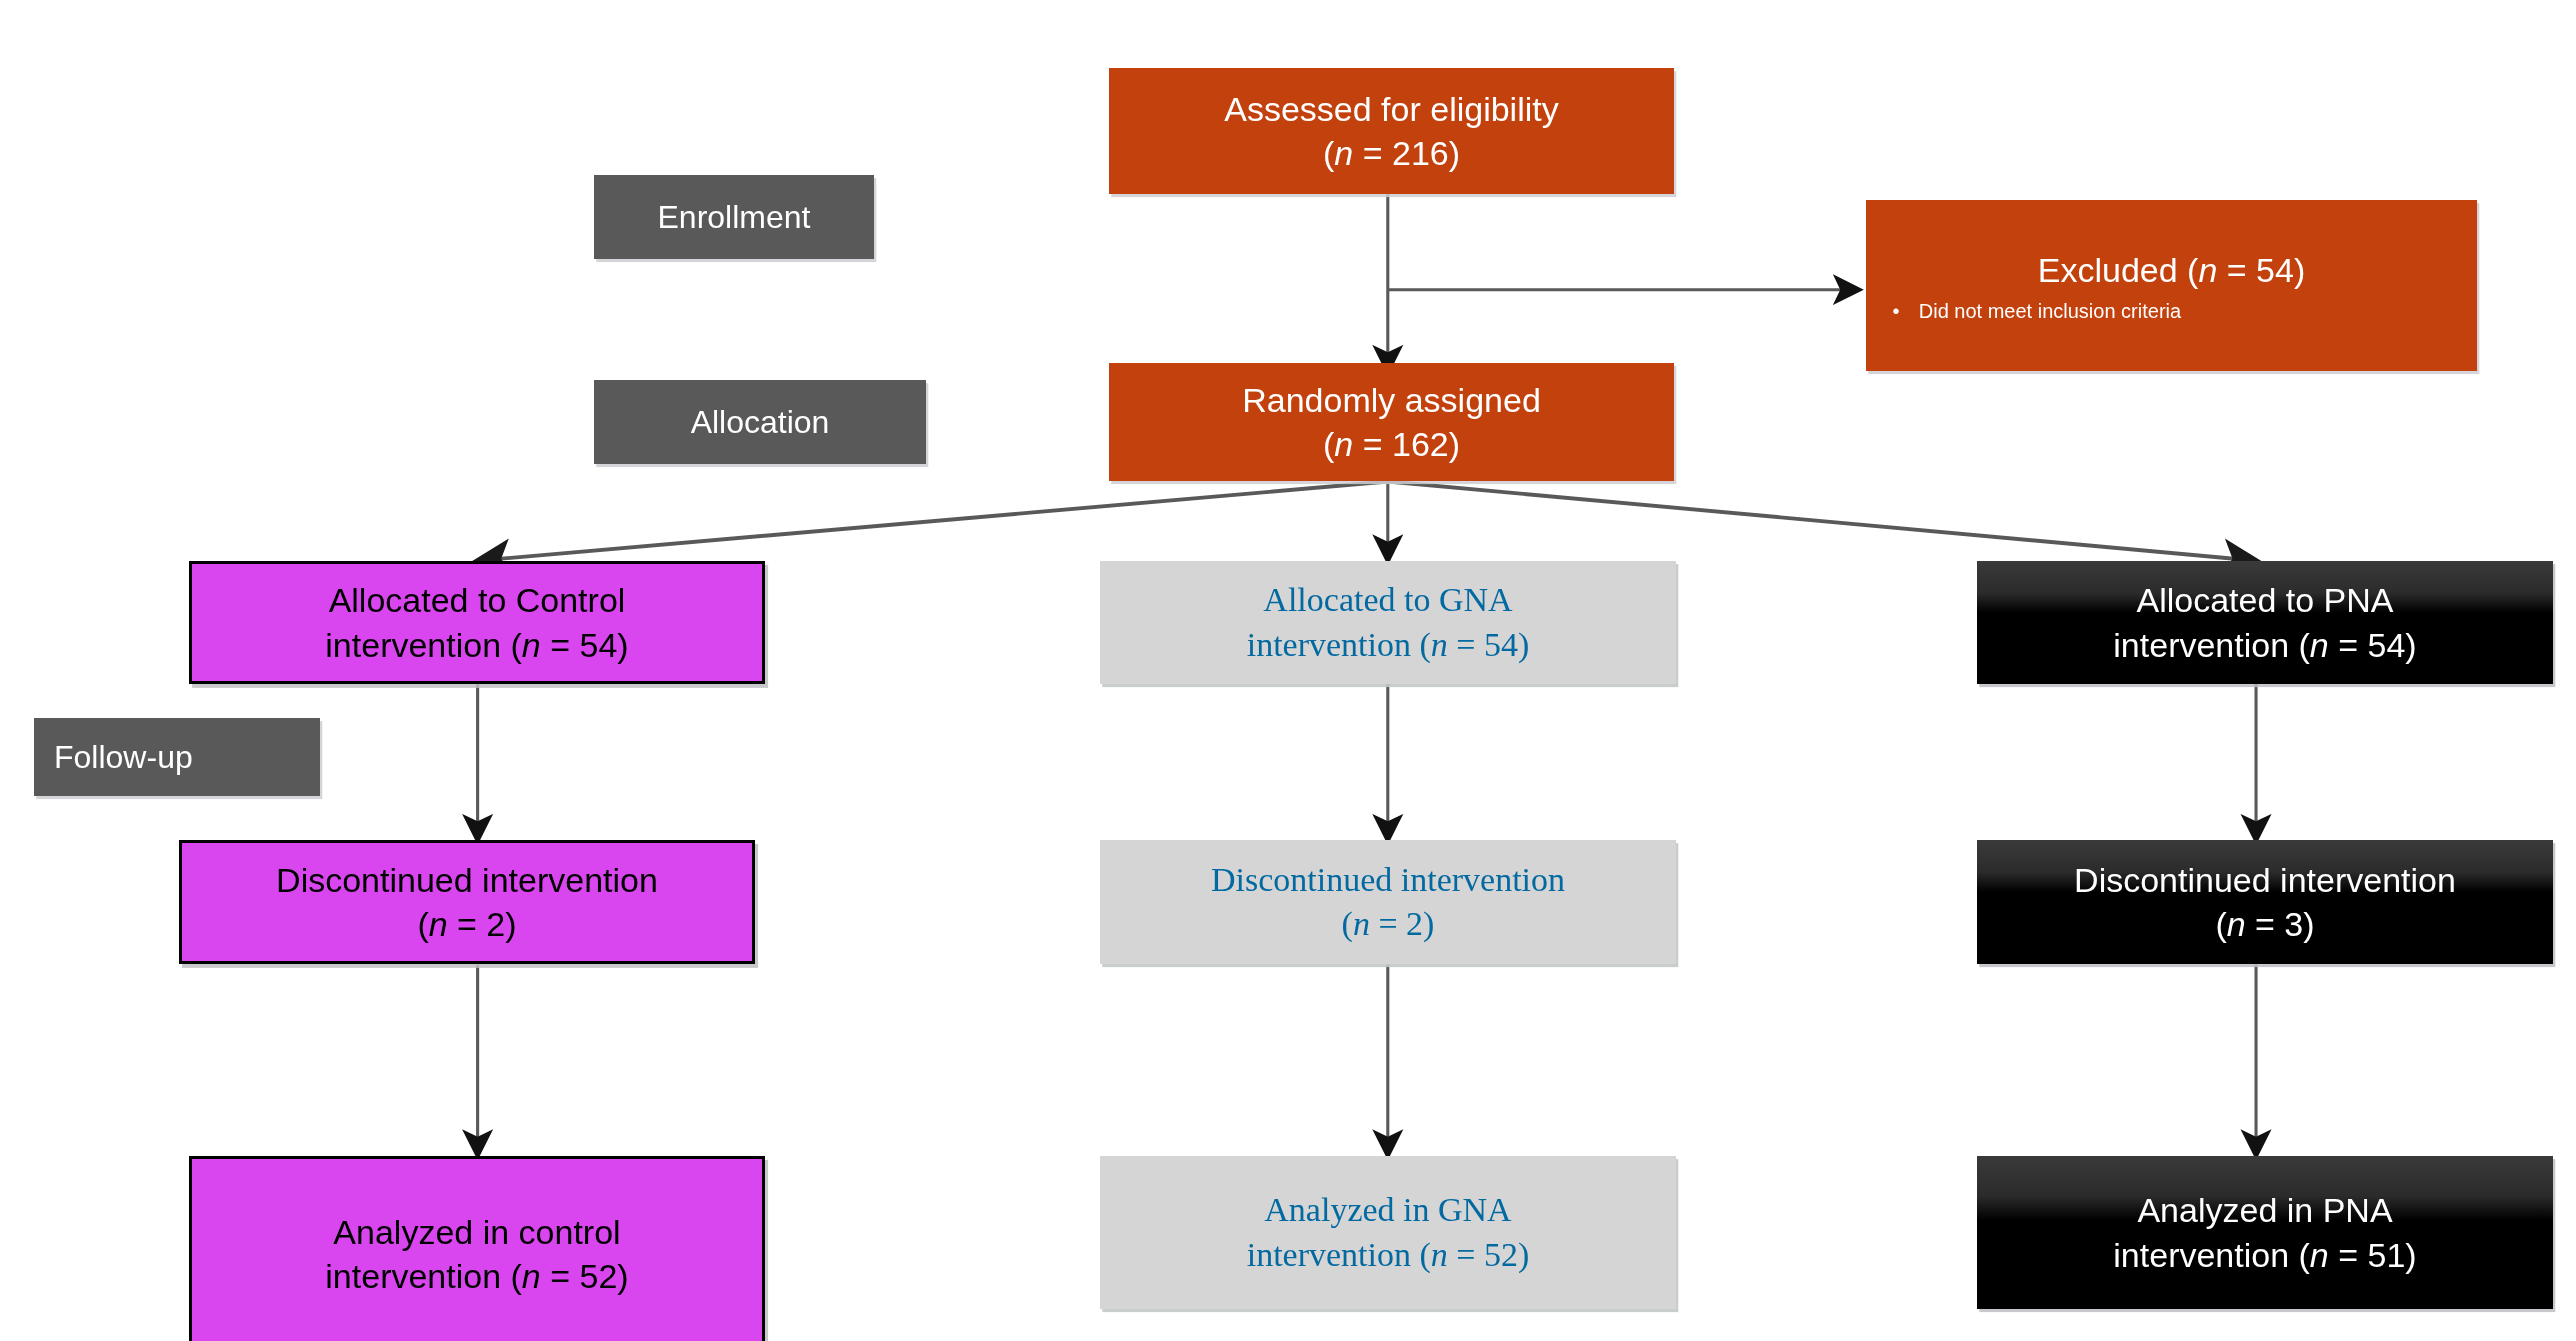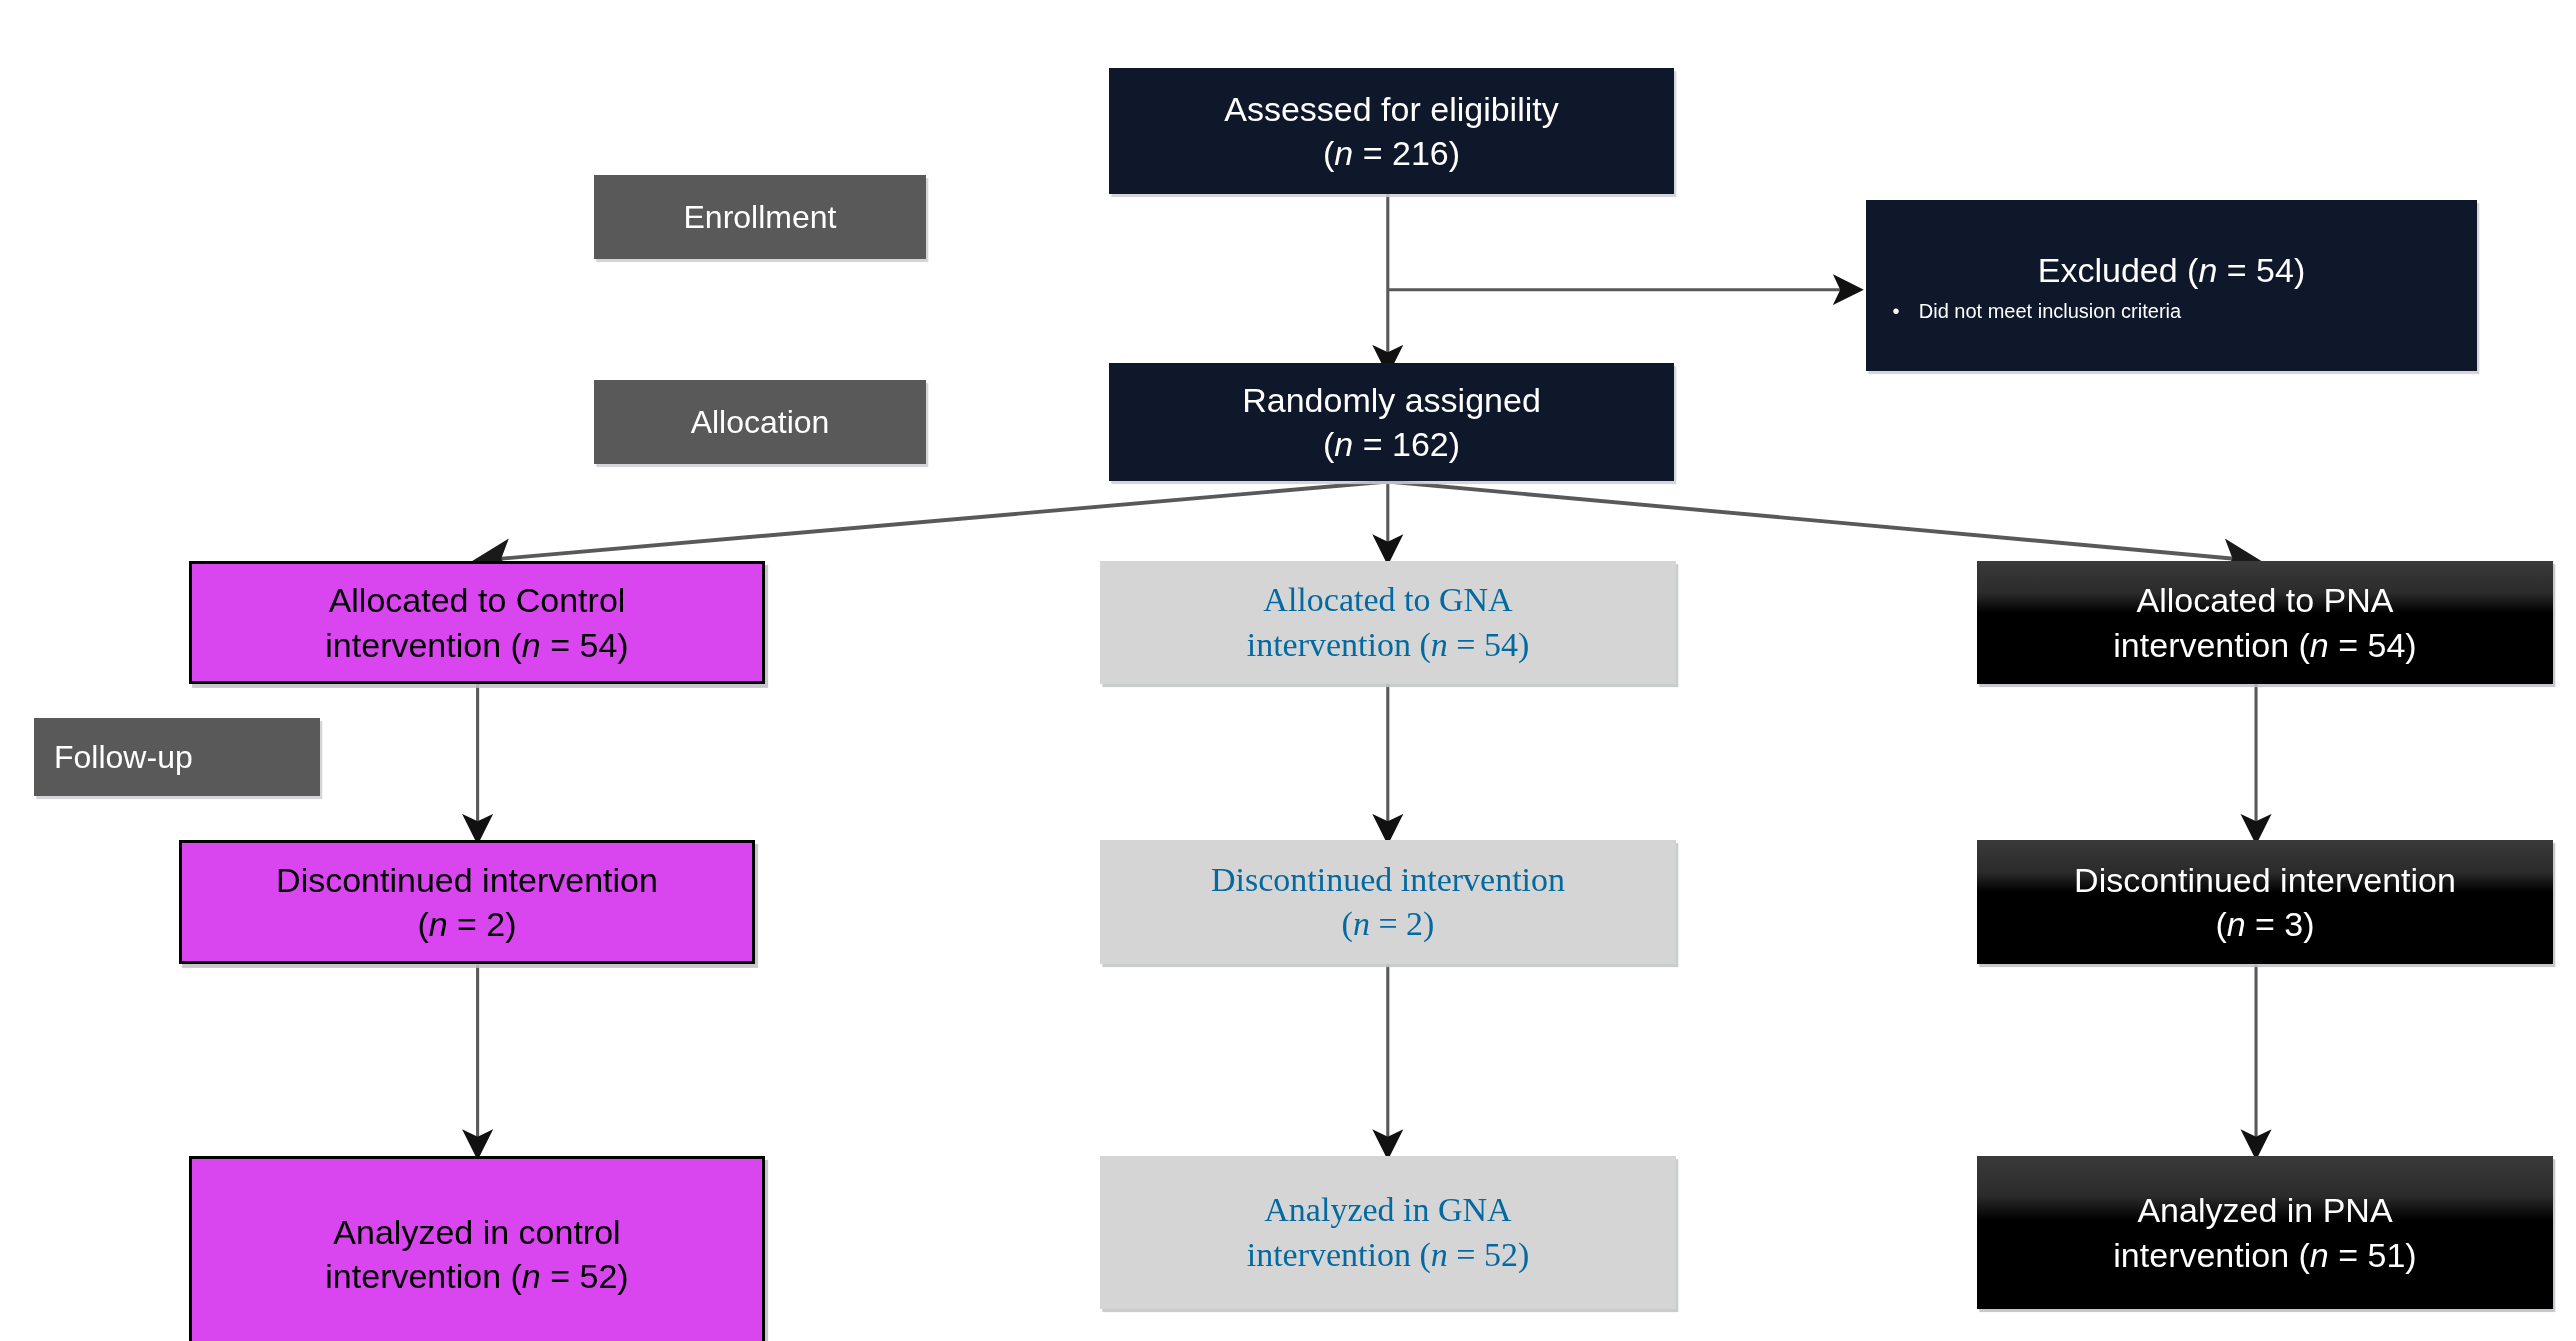--- a/index.html
+++ b/index.html
@@ -59,21 +59,21 @@
     display: flex;
     align-items: center;
     z-index: 3;
     box-shadow: 2.3px 3.1px 0 rgba(205,205,210,0.85);
   }
   .stage.center { justify-content: center; }
   .stage.left   { justify-content: flex-start; padding-left: 20px; }
 
   
   .dark {
-    background: #0f172a;
+    background: #c2410c;
     color: #ffffff;
     box-shadow: 2.3px 3.1px 0 rgba(205,205,210,0.85);
   }
 
   
   .white {
     background: #d946ef;
     color: #000000;
     border: 3.1px solid #000000;
     box-shadow: 3.1px 3.9px 0 rgba(190,190,195,0.85);
@@ -157,21 +157,21 @@
     <line x1="615" y1="880" x2="615" y2="1082" stroke="#595959" stroke-width="4" marker-end="url(#arrowDark)"></line>
     <line x1="615" y1="1242" x2="615" y2="1488" stroke="#595959" stroke-width="4" marker-end="url(#arrowDark)"></line>
 
     <line x1="1787" y1="880" x2="1787" y2="1082" stroke="#595959" stroke-width="4" marker-end="url(#arrowDark)"></line>
     <line x1="1787" y1="1242" x2="1787" y2="1488" stroke="#595959" stroke-width="4" marker-end="url(#arrowDark)"></line>
 
     <line x1="2905" y1="880" x2="2905" y2="1082" stroke="#595959" stroke-width="4" marker-end="url(#arrowDark)"></line>
     <line x1="2905" y1="1242" x2="2905" y2="1488" stroke="#595959" stroke-width="4" marker-end="url(#arrowDark)"></line>
   </svg>
 
-  <div class="stage center" style="left:594px; top:175px; width:332px; height:84px;">
+  <div class="stage center" style="left:594px; top:175px; width:280px; height:84px;">
     <span>Enrollment</span>
   </div>
 
   <div class="stage left" style="left:34px; top:718px; width:286px; height:78px;">
     <span>Follow-up</span>
   </div>
 
   <div class="stage center" style="left:594px; top:380px; width:332px; height:84px;">
     <span>Allocation</span>
   </div>

